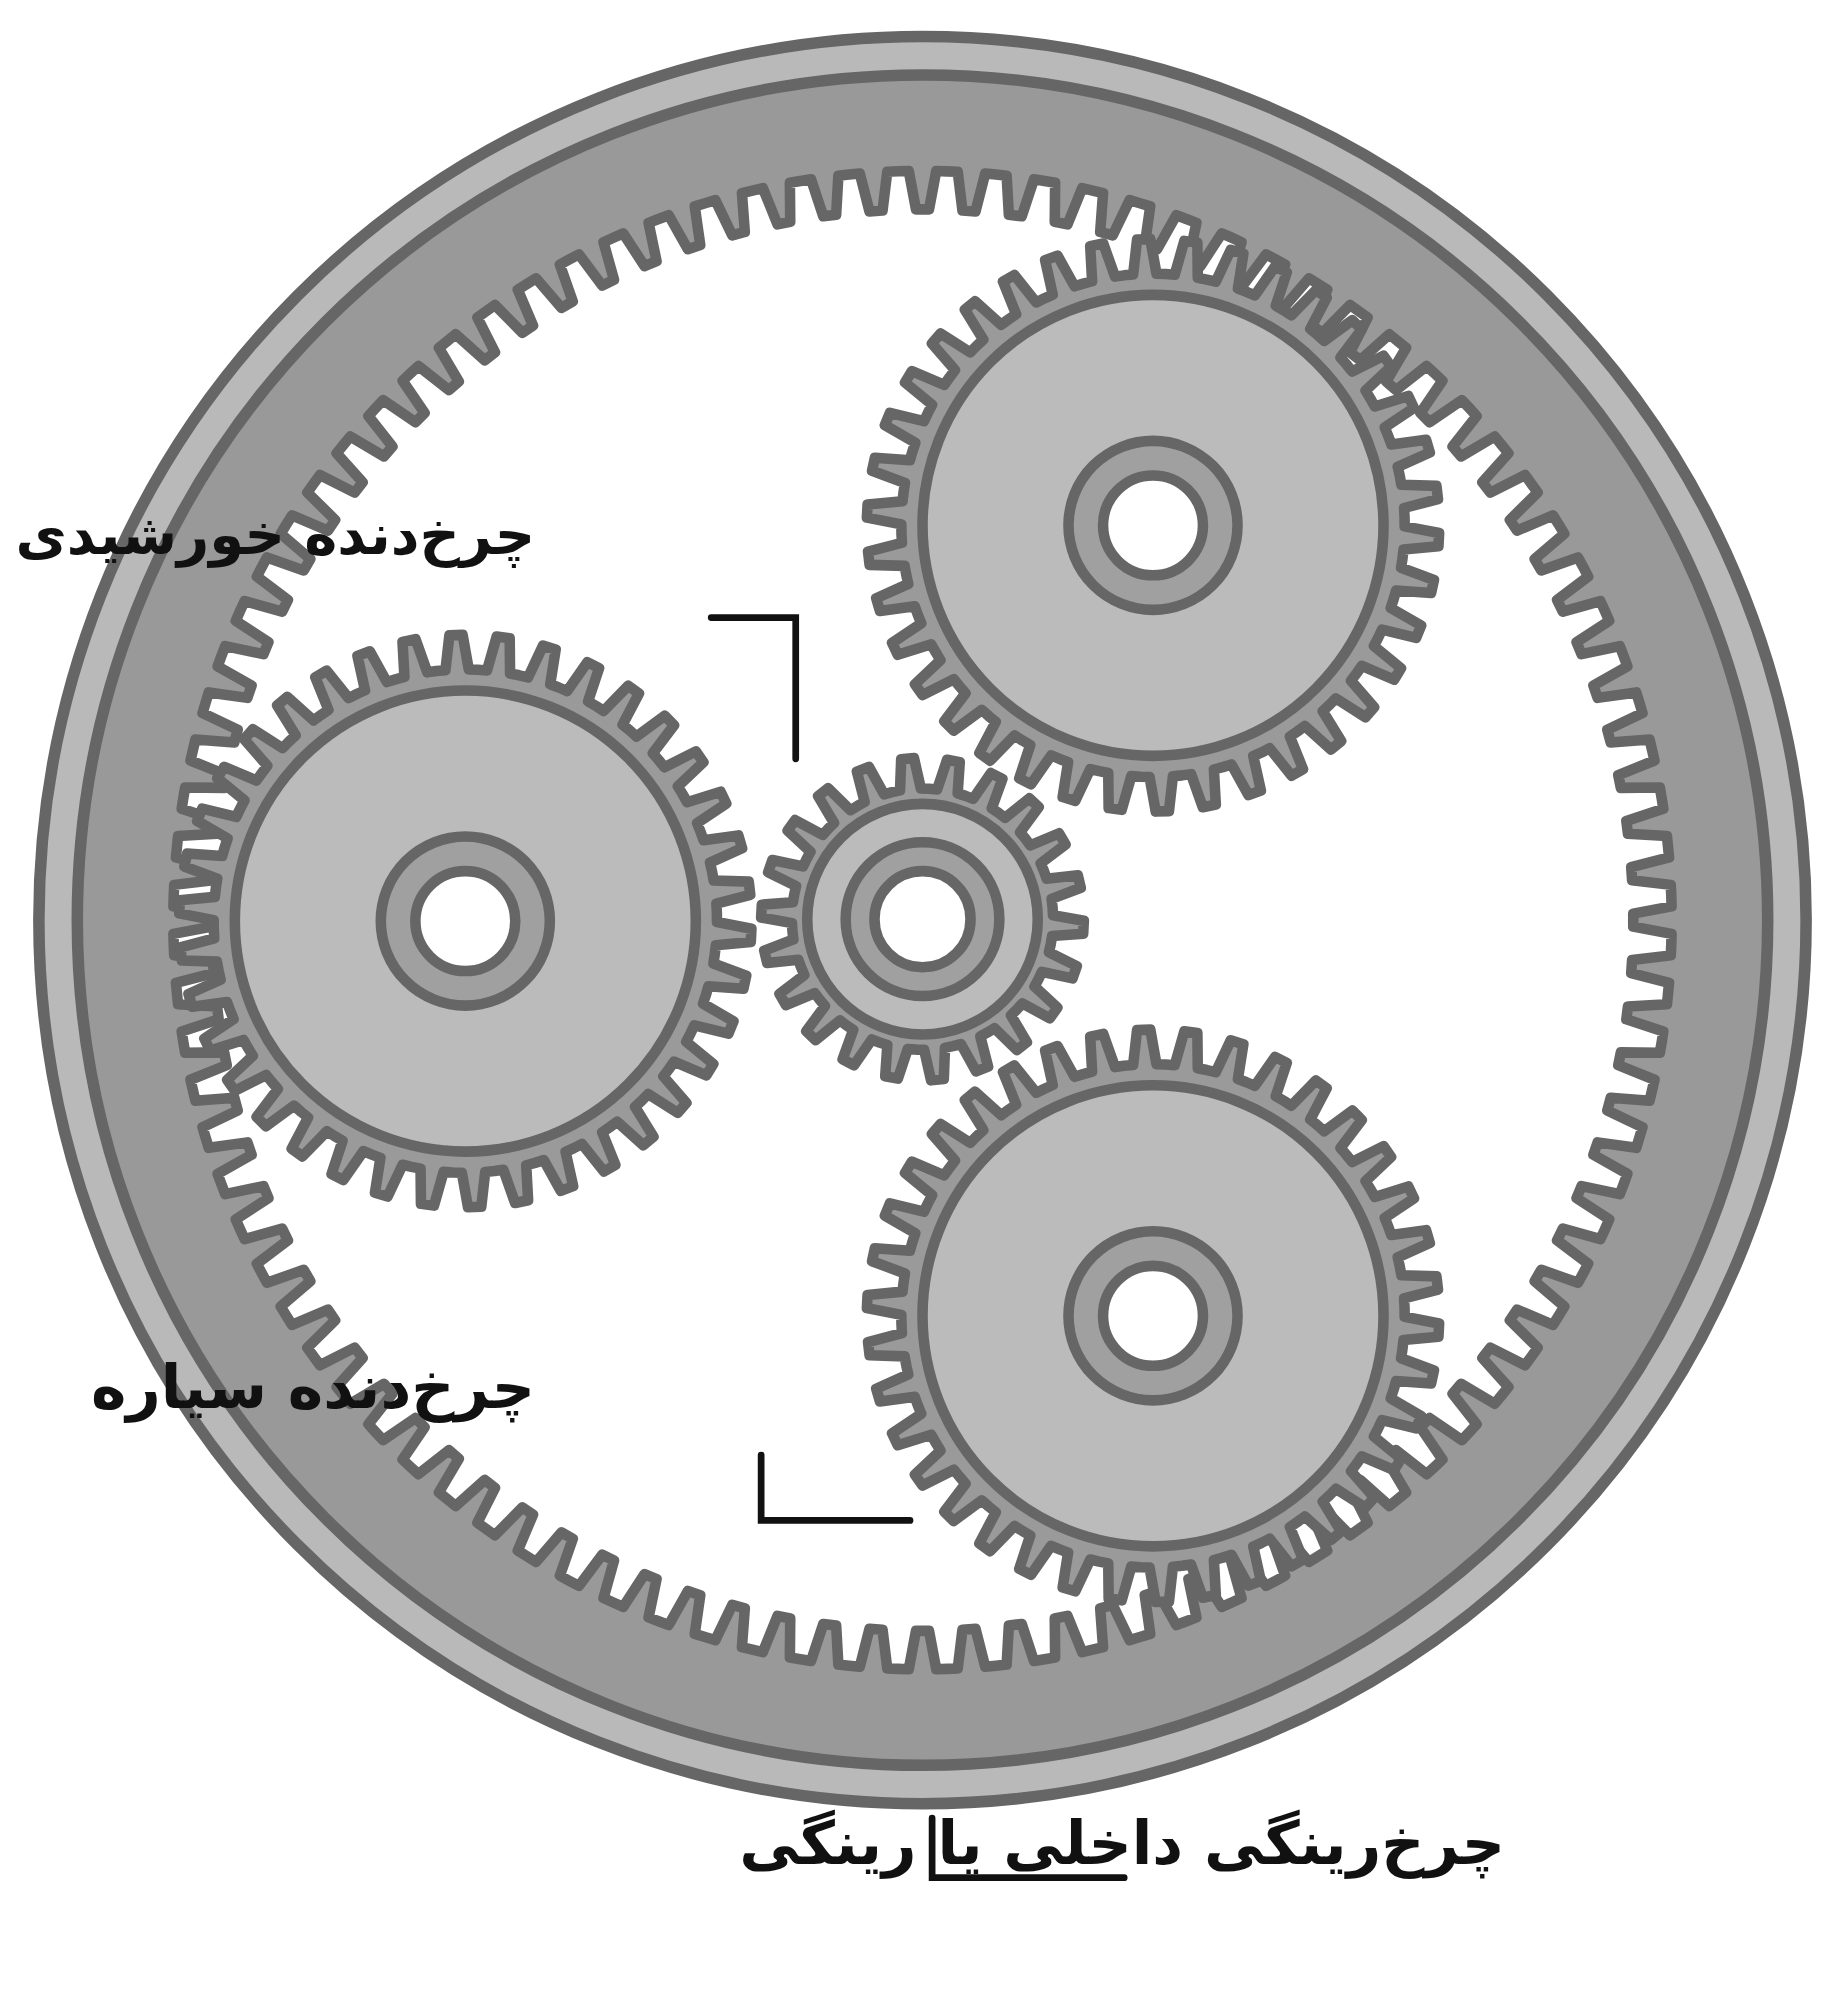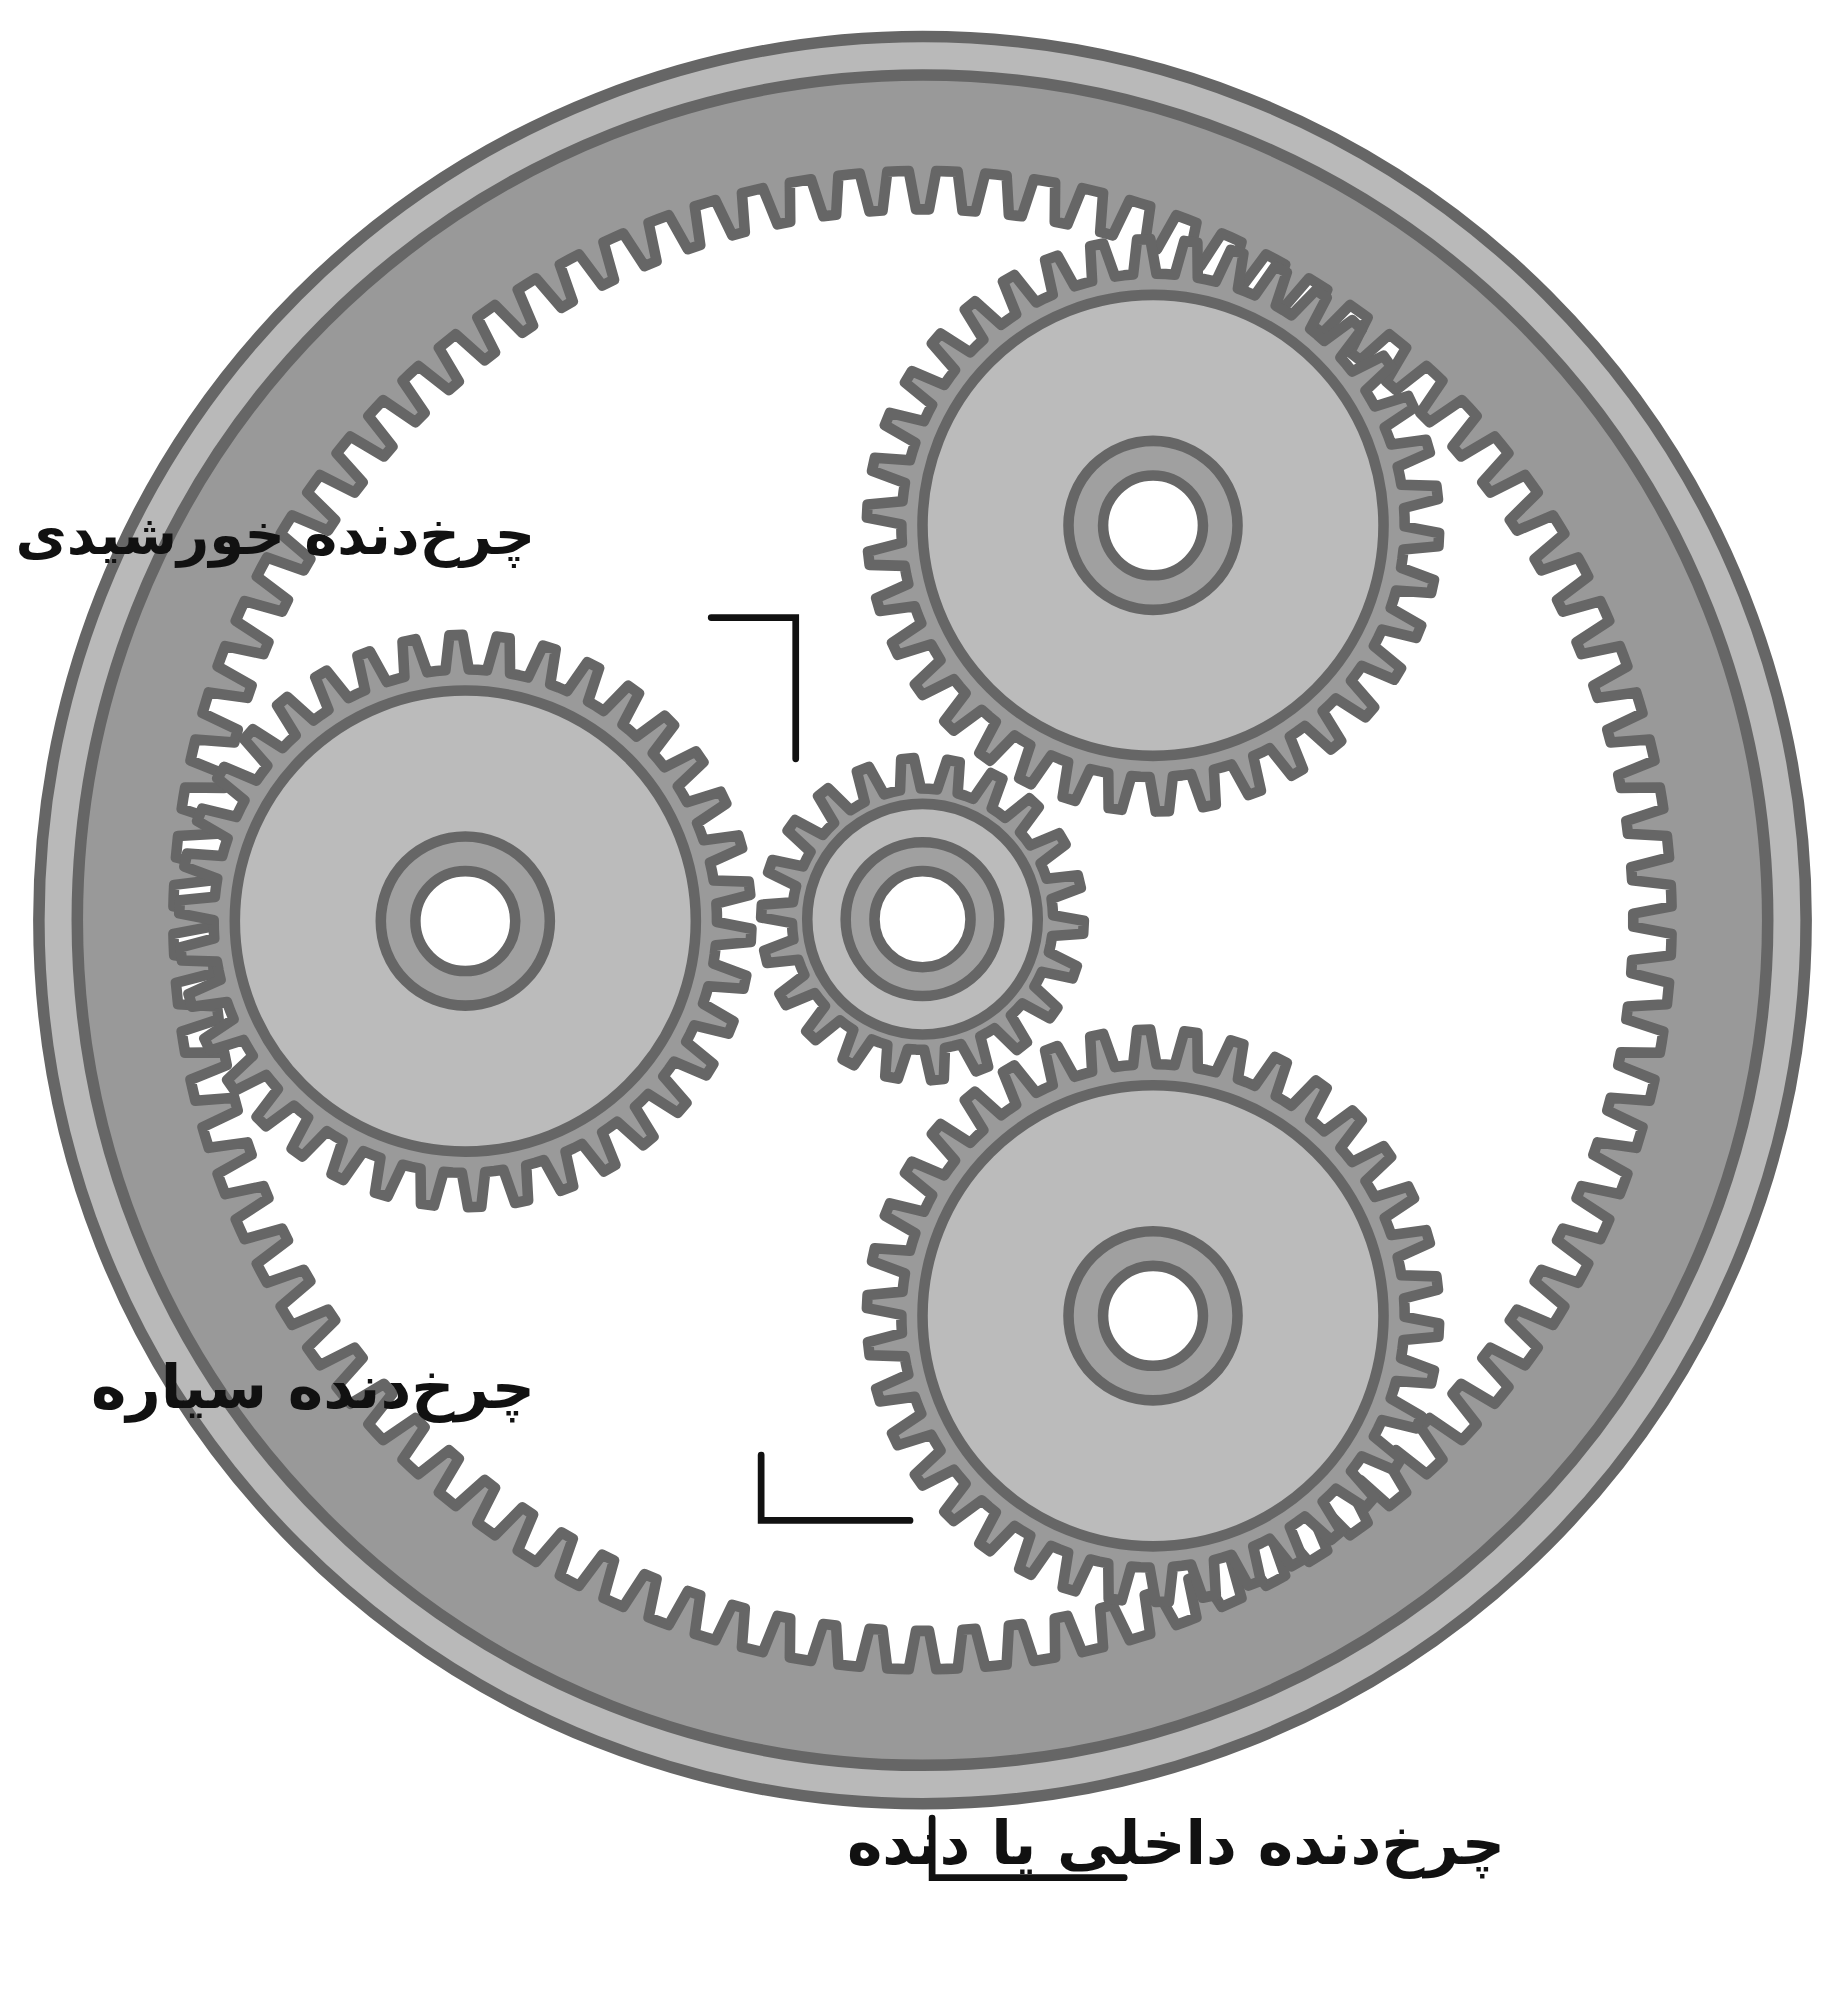--- a/index.html
+++ b/index.html
@@ -58,15 +58,15 @@
       </g>
     <g id="leader-group">
         <polyline points="740,643 828,643 828,790" fill="none" stroke="#111111" stroke-width="7" stroke-linecap="round" stroke-linejoin="miter"></polyline>
         <polyline points="792,1515 792,1583 947,1583" fill="none" stroke="#111111" stroke-width="7" stroke-linecap="round" stroke-linejoin="miter"></polyline>
         <polyline points="970,1893 970,1955 1170,1955" fill="none" stroke="#111111" stroke-width="7" stroke-linecap="round" stroke-linejoin="miter"></polyline>
       </g>
   </svg>
 
   <div id="label-sun" class="label">چرخ‌دنده خورشیدی</div>
   <div id="label-planet" class="label">چرخ‌دنده سیاره</div>
-  <div id="label-ring" class="label">چرخ‌دنده داخلی یا دنده</div>
+  <div id="label-ring" class="label">چرخ‌رینگی داخلی یا رینگی</div>
 </div>
 
 
 </body></html>

